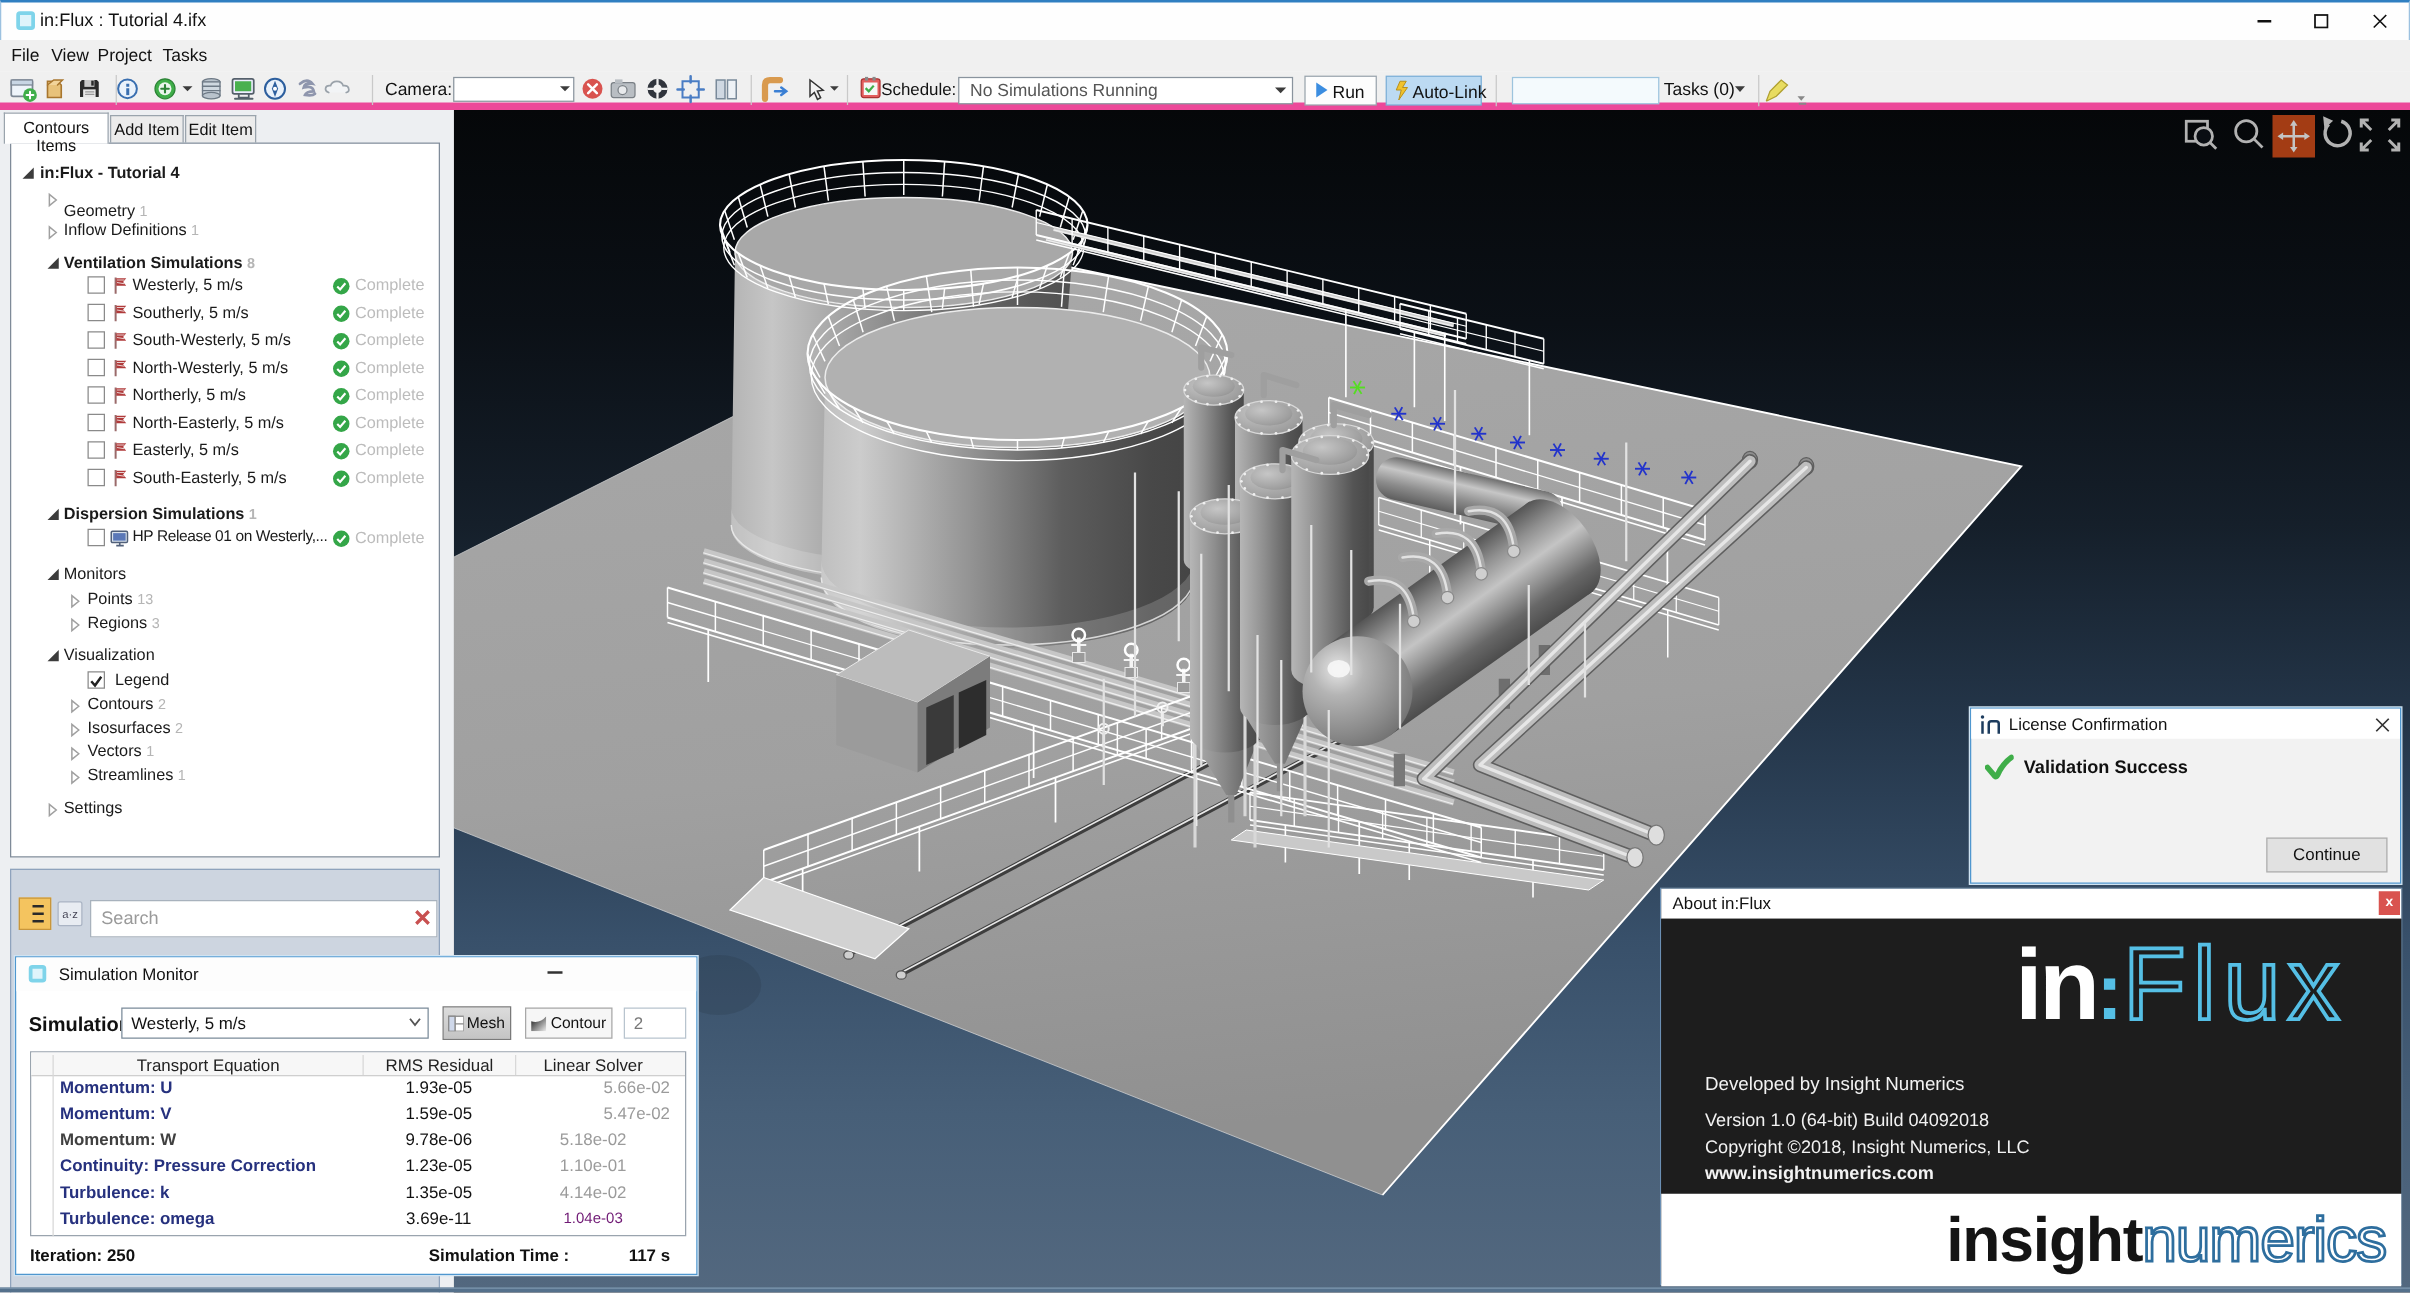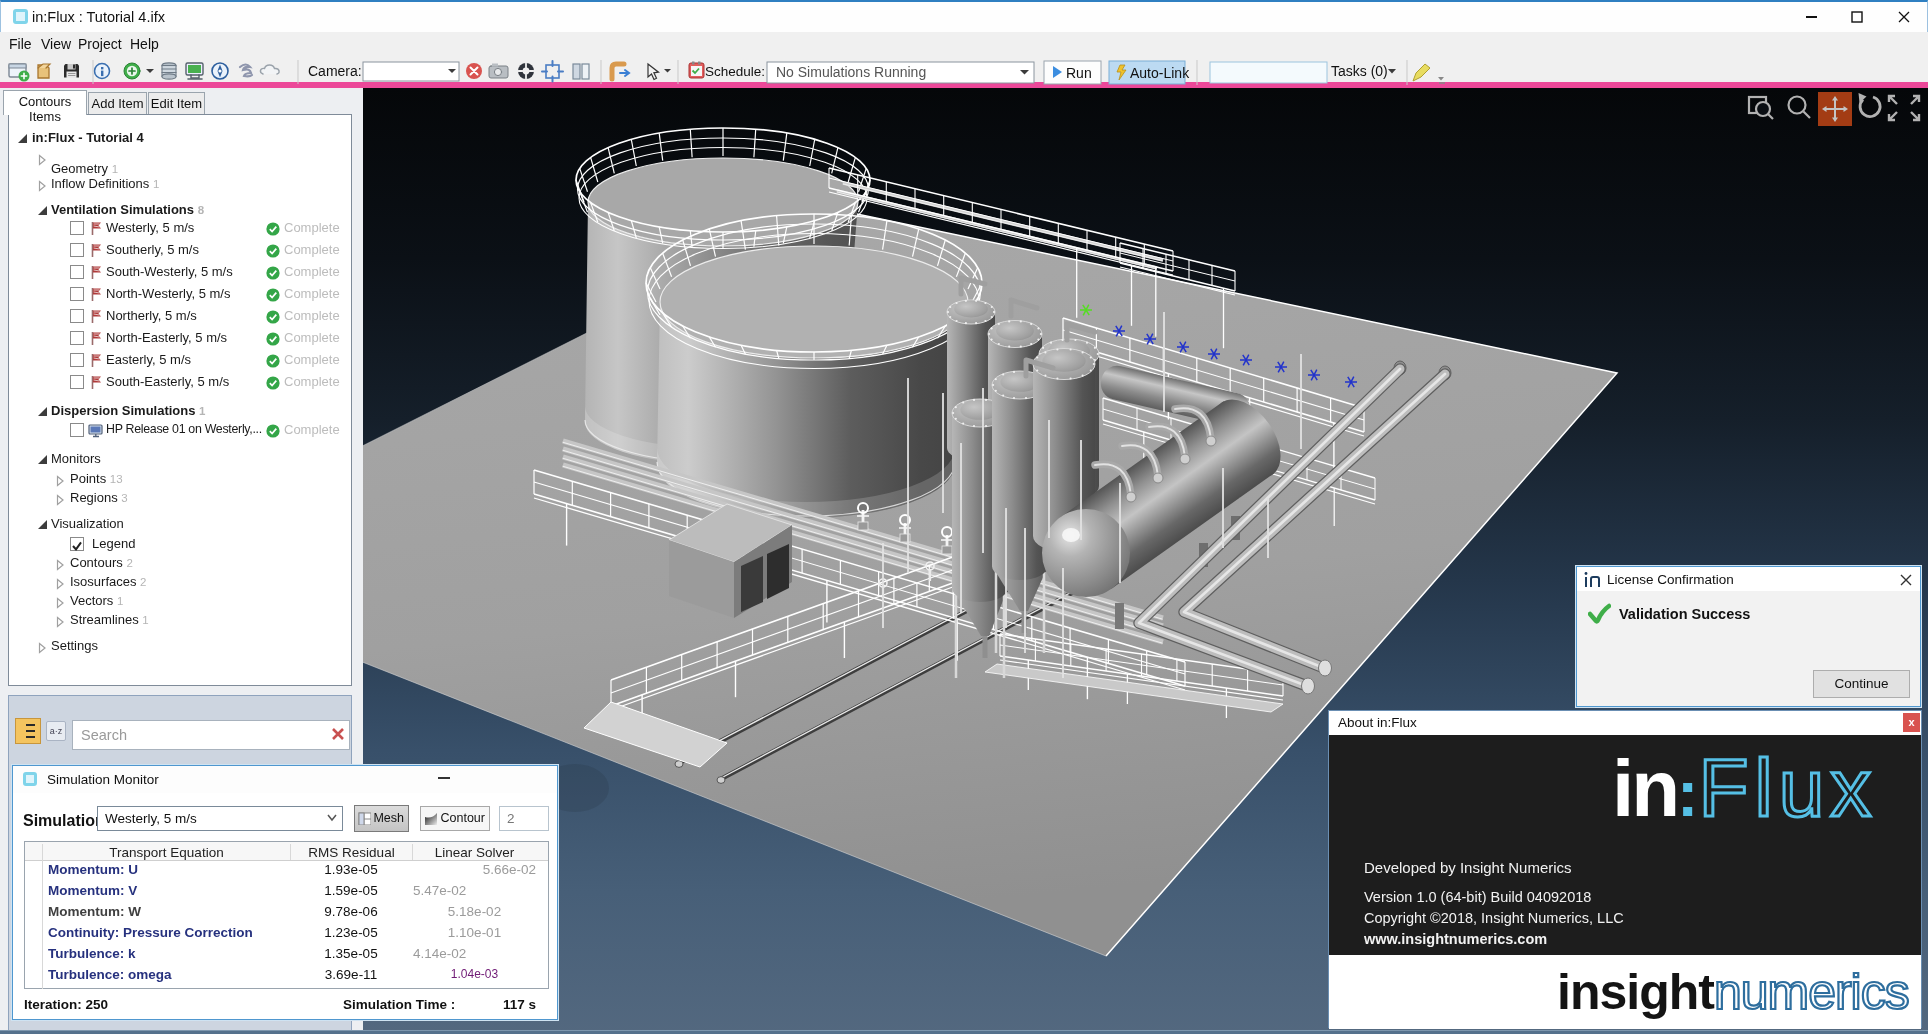--- a/index.html
+++ b/index.html
@@ -624,21 +624,21 @@
         <rect x="1" y="1" width="10" height="10" fill="none" stroke="#111" stroke-width="1.4"></rect>
       </svg>
 <svg class="abs" style="right:17px;top:9px" width="12" height="12">
         <path d="M1,1 l10,10 M11,1 l-10,10" stroke="#111" stroke-width="1.3"></path>
       </svg>
 </div>
 <div id="menubar">
       <span style="left:9px">File</span>
       <span style="left:41px">View</span>
       <span style="left:78px">Project</span>
-      <span style="left:130px">Help</span>
+      <span style="left:130px">Tasks</span>
     </div>
 <div id="toolbar">
       <svg class="abs" style="left:0;top:0" width="690" height="31">
 <g fill="none" stroke-linecap="round">
 <rect x="9" y="7" width="17" height="13" rx="1.5" fill="#eef4fa" stroke="#7c8794" stroke-width="1.4"></rect>
 <rect x="9" y="7" width="17" height="4" fill="#c8d6e4" stroke="#7c8794" stroke-width="1"></rect>
 <circle cx="24" cy="19" r="5.5" fill="#3fae49"></circle>
           <path d="M21.3,19 h5.4 M24,16.3 v5.4" stroke="#fff" stroke-width="1.6"></path>
 <path d="M38,8 h8 l3,3 v10 h-11 z" fill="#e8c27a" stroke="#a8762e" stroke-width="1.3"></path>
 <path d="M38,11 l5,-4 h7 l-4,4" fill="#f2d49a" stroke="#a8762e" stroke-width="1.2"></path>
@@ -941,30 +941,30 @@
 <div class="abs" style="left:277px;top:78px;width:1px;height:16px;background:#d8d8d8"></div>
 <div class="abs" style="left:399px;top:78px;width:1px;height:16px;background:#d8d8d8"></div>
 <div class="abs" style="left:30px;top:79px;width:247px;text-align:center;font-size:13.5px;color:#222">Transport Equation</div>
 <div class="abs" style="left:278px;top:79px;width:121px;text-align:center;font-size:13.5px;color:#222">RMS Residual</div>
 <div class="abs" style="left:400px;top:79px;width:123px;text-align:center;font-size:13.5px;color:#222">Linear Solver</div>
 <div class="abs" style="left:35px;top:96px;font-size:13.5px;font-weight:bold;color:#26317e">Momentum: U</div>
       <div class="abs" style="left:278px;top:96px;width:120px;text-align:center;font-size:13.5px;color:#111">1.93e-05</div>
       <div class="abs" style="left:400px;top:96px;width:123px;text-align:right;font-size:13.5px;color:#9b9b9b">5.66e-02</div>
       <div class="abs" style="left:35px;top:117px;font-size:13.5px;font-weight:bold;color:#26317e">Momentum: V</div>
       <div class="abs" style="left:278px;top:117px;width:120px;text-align:center;font-size:13.5px;color:#111">1.59e-05</div>
-      <div class="abs" style="left:400px;top:117px;width:123px;text-align:left;font-size:13.5px;color:#9b9b9b">5.47e-02</div>
+      <div class="abs" style="left:400px;top:117px;width:123px;text-align:right;font-size:13.5px;color:#9b9b9b">5.47e-02</div>
       <div class="abs" style="left:35px;top:138px;font-size:13.5px;font-weight:bold;color:#404040">Momentum: W</div>
       <div class="abs" style="left:278px;top:138px;width:120px;text-align:center;font-size:13.5px;color:#111">9.78e-06</div>
       <div class="abs" style="left:400px;top:138px;width:123px;text-align:center;font-size:13.5px;color:#9b9b9b">5.18e-02</div>
       <div class="abs" style="left:35px;top:159px;font-size:13.5px;font-weight:bold;color:#26317e">Continuity: Pressure Correction</div>
       <div class="abs" style="left:278px;top:159px;width:120px;text-align:center;font-size:13.5px;color:#111">1.23e-05</div>
       <div class="abs" style="left:400px;top:159px;width:123px;text-align:center;font-size:13.5px;color:#9b9b9b">1.10e-01</div>
       <div class="abs" style="left:35px;top:180px;font-size:13.5px;font-weight:bold;color:#26317e">Turbulence: k</div>
       <div class="abs" style="left:278px;top:180px;width:120px;text-align:center;font-size:13.5px;color:#111">1.35e-05</div>
-      <div class="abs" style="left:400px;top:180px;width:123px;font-size:13.5px;color:#9b9b9b">4.14e-02</div>
+      <div class="abs" style="left:400px;top:180px;width:123px;text-align:center;font-size:13.5px;color:#9b9b9b">4.14e-02</div>
       <div class="abs" style="left:35px;top:201px;font-size:13.5px;font-weight:bold;color:#26317e">Turbulence: omega</div>
       <div class="abs" style="left:278px;top:201px;width:120px;text-align:center;font-size:13.5px;color:#111">3.69e-11</div>
       <div class="abs" style="left:400px;top:201px;width:123px;text-align:center;font-size:12px;color:#701a75">1.04e-03</div>
 <div class="abs bold" style="left:11px;top:231px;font-size:13.5px;color:#111">Iteration: 250</div>
 <div class="abs bold" style="left:330px;top:231px;font-size:13.5px;color:#111">Simulation Time :</div>
 <div class="abs bold" style="left:490px;top:231px;font-size:13.5px;color:#111">117 s</div>
 </div>
 <div class="float" id="license">
 <div class="abs" style="left:0;top:0;width:343px;height:24px;background:#fff"></div>
 <svg class="abs" style="left:6px;top:4px" width="20" height="17">

